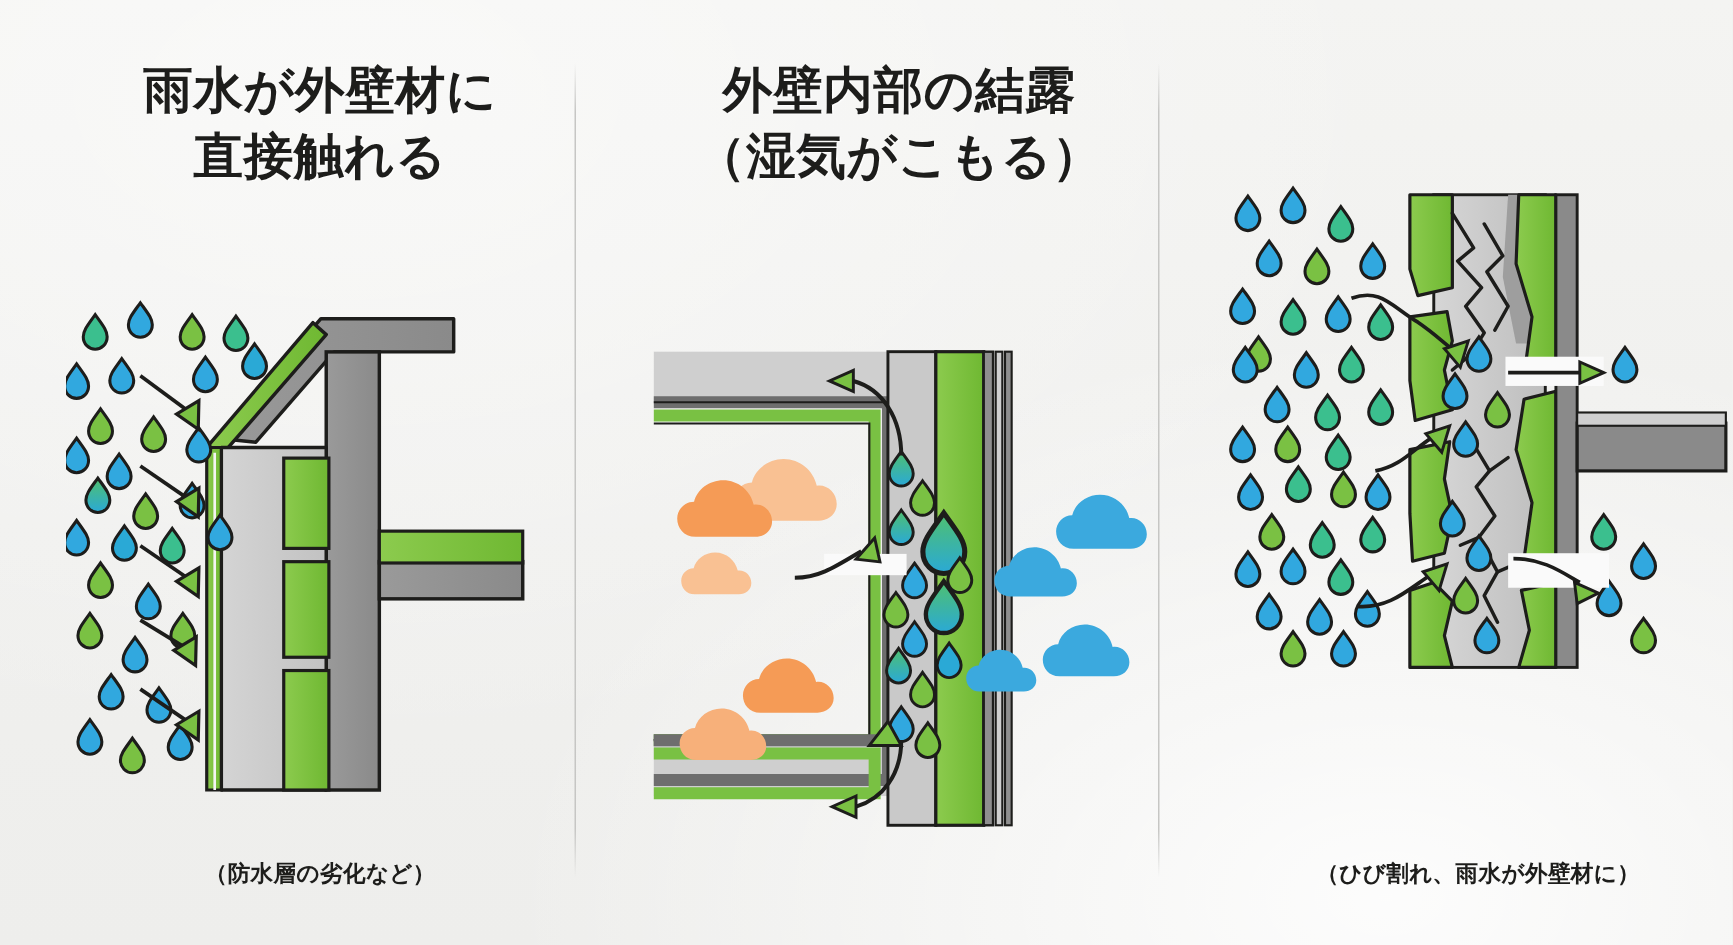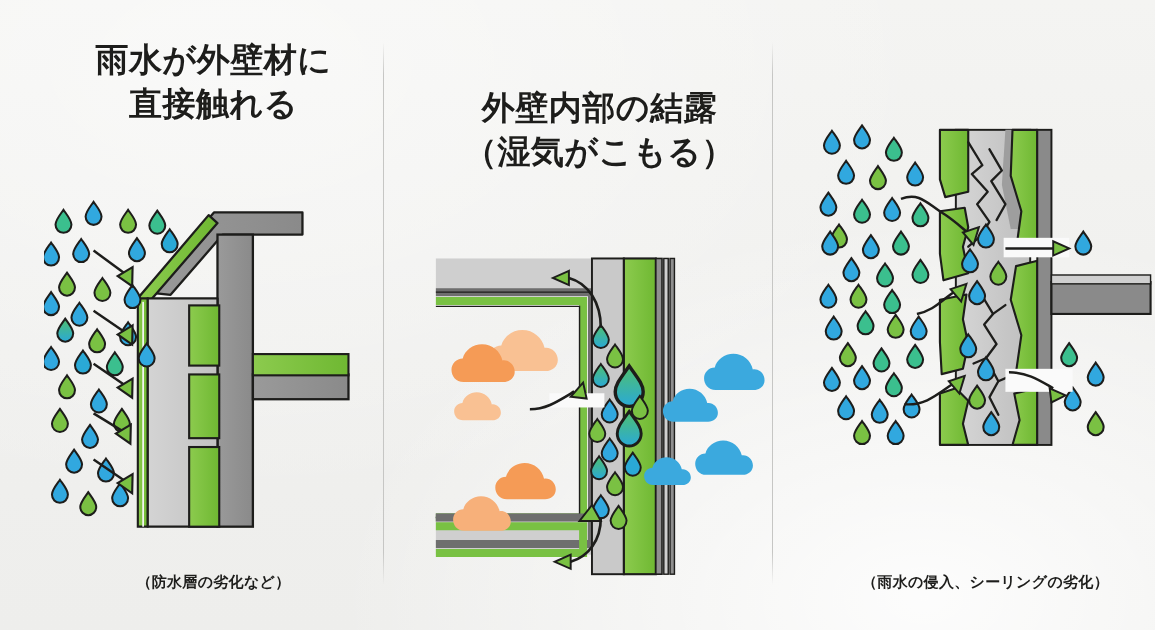--- a/index.html
+++ b/index.html
@@ -27,21 +27,21 @@
   }
   .panel{
     position:relative;
     box-sizing:border-box;
     display:flex;
     flex-direction:column;
     align-items:center;
     padding-left:44px;
   }
   .panel-1{width:383px;}
-  .panel-2{width:389px;margin-top:48px;}
+  .panel-2{width:389px;}
   .panel-3{width:383px;}
 
   .divider{
     position:absolute;
     top:42px;bottom:45px;
     width:1px;
     background:linear-gradient(180deg,rgba(190,190,188,0) 0%, #c6c6c4 6%, #c6c6c4 94%, rgba(190,190,188,0) 100%);
   }
   .divider-1{left:383px;}
   .divider-2{left:772px;}
@@ -400,19 +400,19 @@
 
           <rect x="212" y="130" width="74" height="22" fill="#fafafa" stroke="none"></rect>
           <path d="M214,142 L272,142" stroke="#1d1d1b" stroke-width="2.8"></path>
           <polygon points="286,142 268,134 268,150" fill="#7ac143" stroke="#1d1d1b" stroke-width="2.2"></polygon>
           <rect x="214" y="278" width="76" height="26" fill="#fafafa" stroke="none"></rect>
           <path d="M218,282 C240,282 254,292 268,300" stroke="#1d1d1b" stroke-width="2.8"></path>
           <polygon points="282,308 264,300 266,316" fill="#7ac143" stroke="#1d1d1b" stroke-width="2.2"></polygon>
         </g>
       </svg>
     </div>
-    <div class="caption">（雨水の侵入、シーリングの劣化）</div>
+    <div class="caption">（ひび割れ、雨水が外壁材に）</div>
   </section>
 
 </div>
 
 <div class="divider divider-1"></div>
 <div class="divider divider-2"></div>
 
 </body></html>

